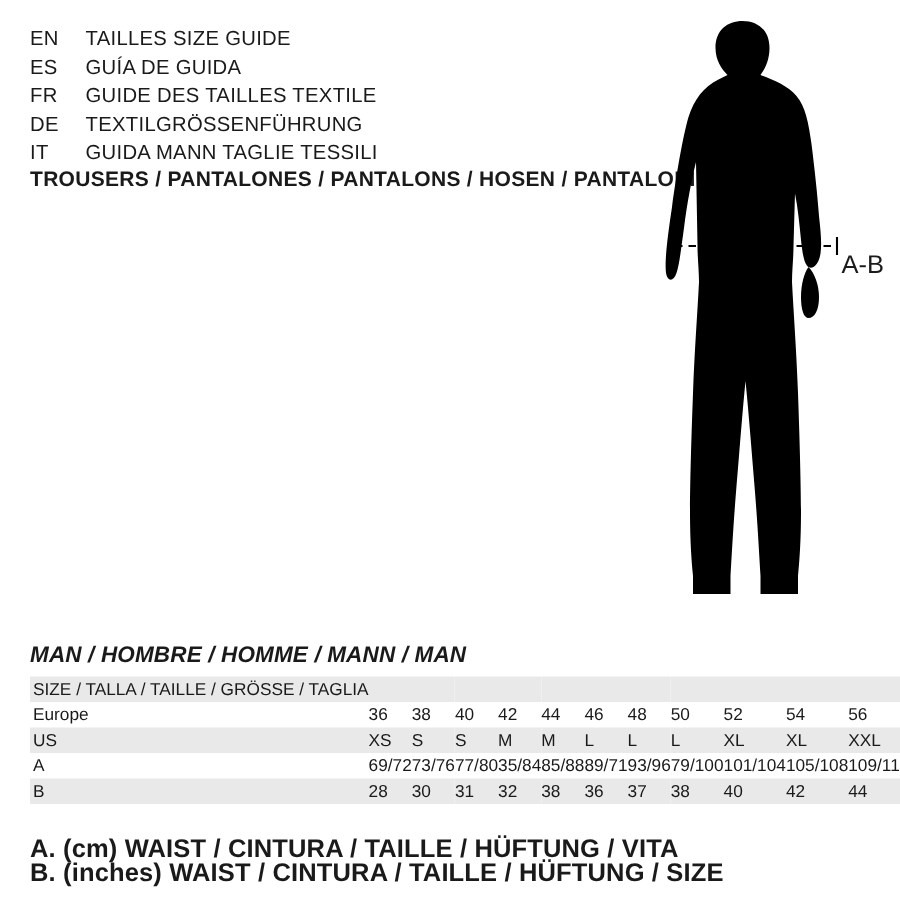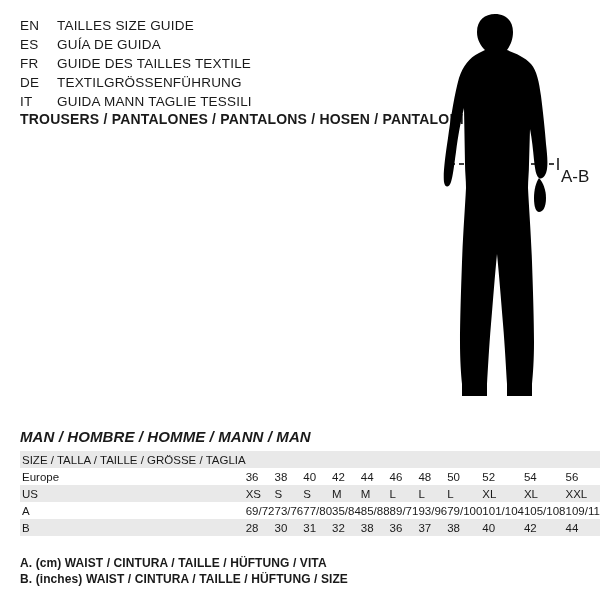--- a/index.html
+++ b/index.html
@@ -86,21 +86,21 @@
   table.size-table td.label-col {
     width: 88px;
     padding-left: 2px;
   }
   table.size-table td.val { width: 43px; margin-left: 23px; }
 
   
   .footnotes {
     position: absolute;
     left: 20px; top: 556px;
-    font-size: 12px;
+    font-size: 17px;
     font-weight: bold;
   }
   .footnotes div { height: 16px; letter-spacing: 0.1px; }
 </style>
 </head>
 <body>
 
 <div id="page">
 
   <div class="lang-block">

